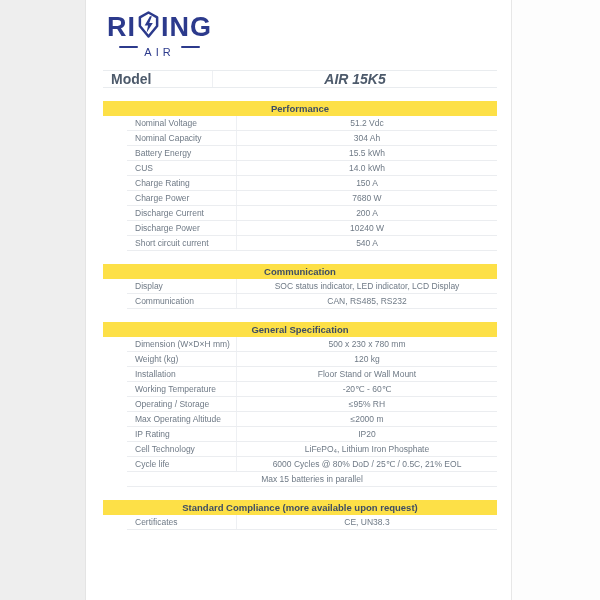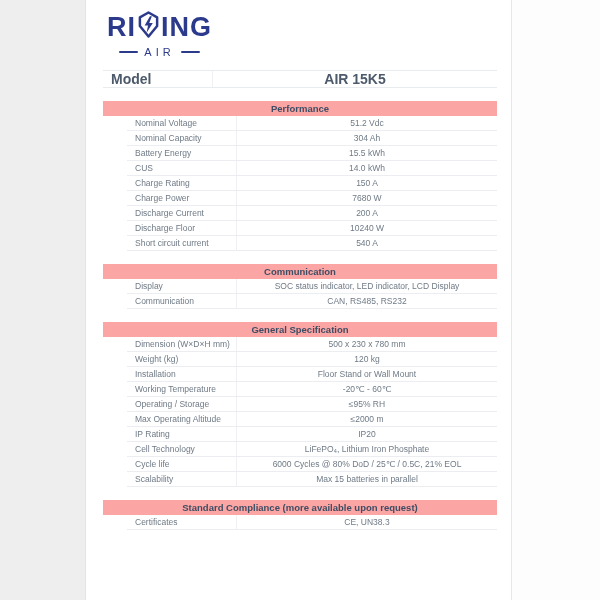--- a/index.html
+++ b/index.html
@@ -22,37 +22,37 @@
   }
   
   .logo{display:inline-block;margin:11px 0 0 21px;}
   .logo-word{
     display:flex;align-items:center;
     color:#2c3a8c;font-weight:bold;font-size:27px;letter-spacing:1px;line-height:28px;
   }
   .logo-word .bolt-wrap{display:inline-block;margin:0 1px;}
   .logo-sub{
     margin-top:3px;
-    display:flex;align-items:center;justify-content:center;gap:6px;
+    display:flex;align-items:flex-start;justify-content:center;gap:6px;
     color:#2c3a8c;font-size:11px;letter-spacing:4px;font-weight:500;
   }
   .logo-sub .dash{width:19px;height:2px;background:#2c3a8c;border-radius:1px;}
   
   .table-area{margin:12px 0 0 17px;width:394px;}
   .model-row{
     display:flex;height:18px;box-sizing:border-box;
     border-top:1px solid #e9ecef;border-bottom:1px solid #e9ecef;
     font-size:14px;font-weight:bold;color:#4d5a6b;
   }
   .model-row .cell{display:flex;align-items:center;box-sizing:border-box;}
   .model-row .label{width:110px;padding-left:8px;border-right:1px solid #eef0f3;}
-  .model-row .value{flex:1;justify-content:center;}
+  .model-row .value{flex:1;justify-content:center;font-style:italic;}
   .spec-section{margin-top:13px;}
   .section-header{
-    height:15px;line-height:15px;background:#fca5a5;
+    height:15px;line-height:15px;background:#fde047;
     text-align:center;font-size:9.5px;font-weight:bold;color:#3e4d63;
   }
   .spec-row{
     display:flex;height:15px;box-sizing:border-box;
     border-bottom:1px solid #ebedf0;
     font-size:8.5px;color:#6f7a86;margin-left:24px;
   }
   .spec-row .cell{display:flex;align-items:center;box-sizing:border-box;}
   .spec-row .label{width:110px;padding-left:8px;border-right:1px solid #eef0f3;}
   .spec-row .value{flex:1;justify-content:center;text-align:center;}
@@ -114,21 +114,21 @@
             </div>
             <div class="spec-row">
               <div class="cell label">Charge Power</div>
               <div class="cell value">7680 W</div>
             </div>
             <div class="spec-row">
               <div class="cell label">Discharge Current</div>
               <div class="cell value">200 A</div>
             </div>
             <div class="spec-row">
-              <div class="cell label">Discharge Floor</div>
+              <div class="cell label">Discharge Power</div>
               <div class="cell value">10240 W</div>
             </div>
             <div class="spec-row">
               <div class="cell label">Short circuit current</div>
               <div class="cell value">540 A</div>
             </div>
           </section>
           <section class="spec-section">
             <div class="section-header">Communication</div>
             <div class="spec-row">
@@ -172,21 +172,20 @@
             </div>
             <div class="spec-row">
               <div class="cell label">Cell Technology</div>
               <div class="cell value">LiFePO₄, Lithium Iron Phosphate</div>
             </div>
             <div class="spec-row">
               <div class="cell label">Cycle life</div>
               <div class="cell value">6000 Cycles @ 80% DoD / 25℃ / 0.5C, 21% EOL</div>
             </div>
             <div class="spec-row">
-              <div class="cell label">Scalability</div>
               <div class="cell value">Max 15 batteries in parallel</div>
             </div>
           </section>
           <section class="spec-section">
             <div class="section-header">Standard Compliance (more available upon request)</div>
             <div class="spec-row">
               <div class="cell label">Certificates</div>
               <div class="cell value">CE, UN38.3</div>
             </div>
           </section>

